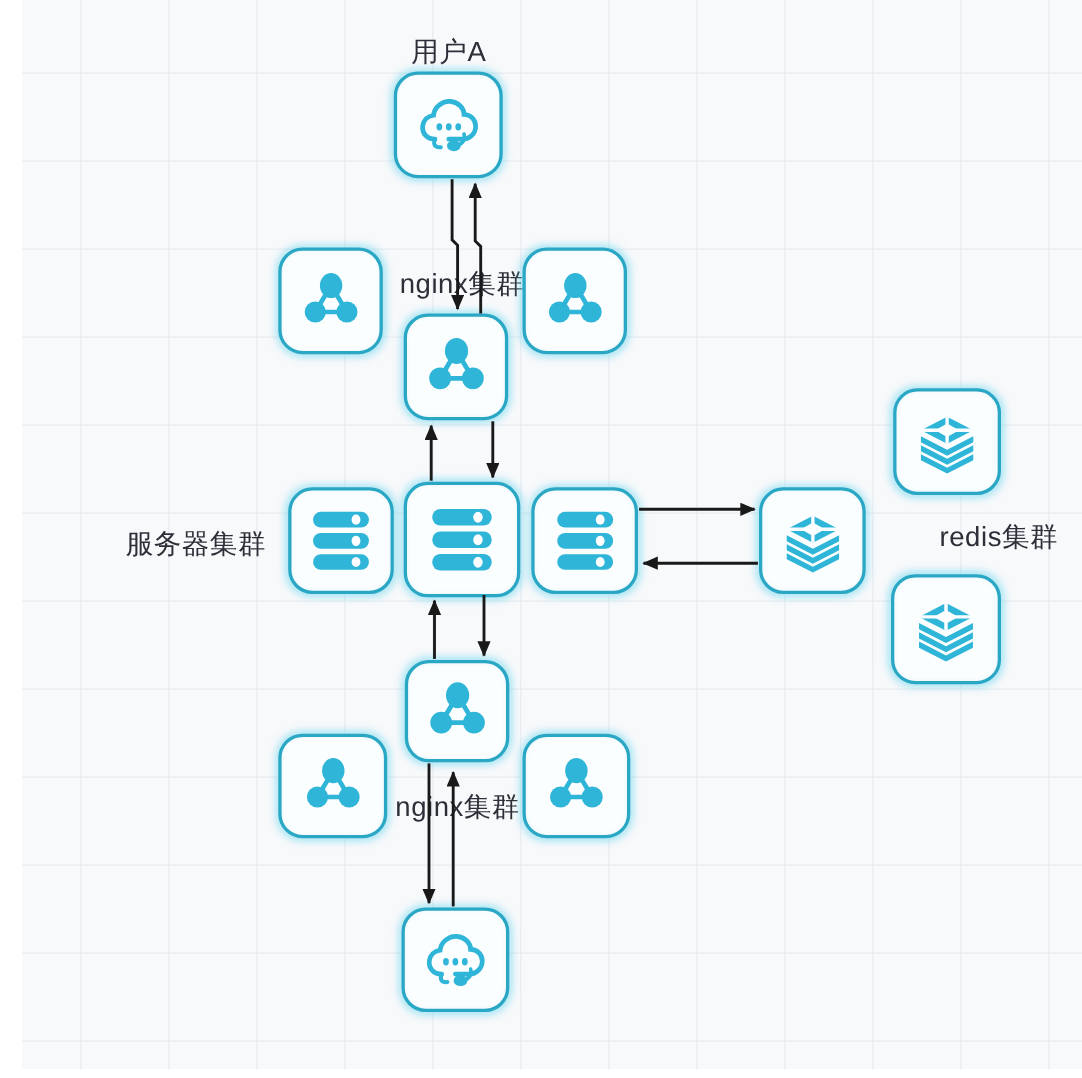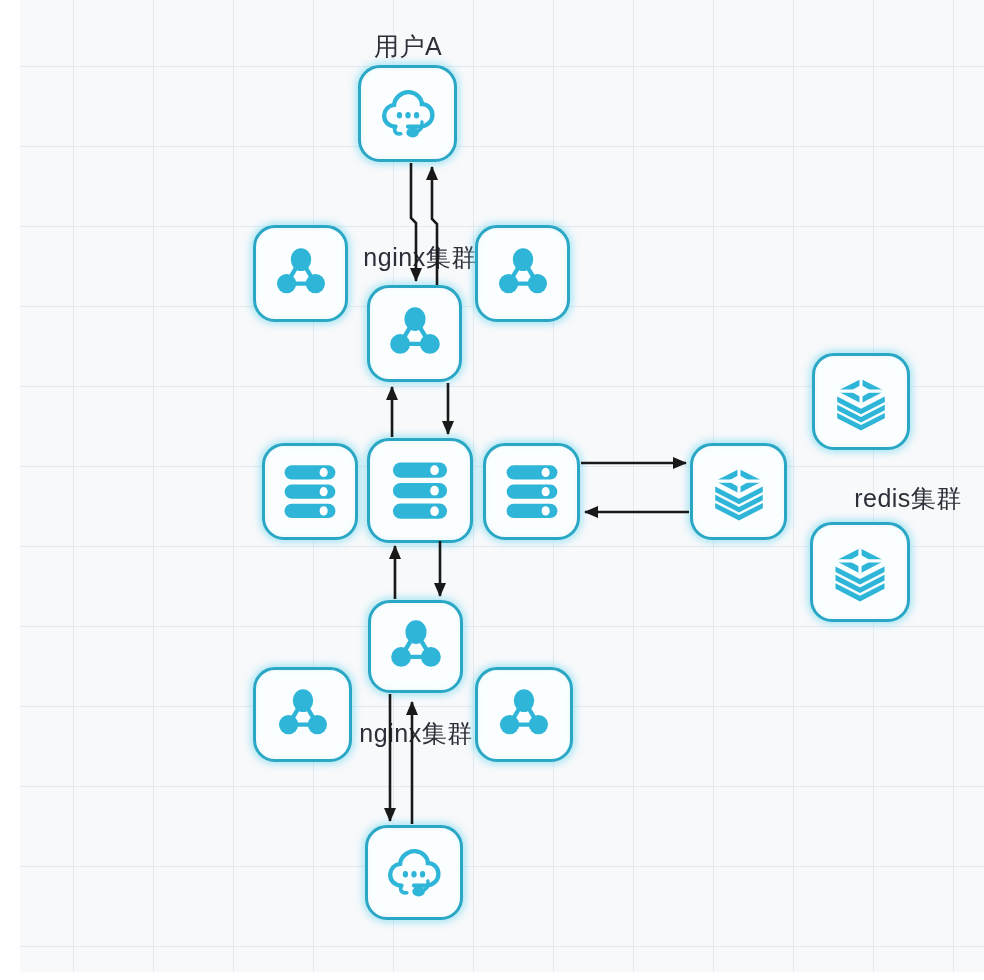--- a/index.html
+++ b/index.html
@@ -89,21 +89,22 @@
       <polygon points="15,54 50,72 85,54 85,62 50,80 15,62" fill="var(--icon-fill)"></polygon>
       <polygon points="15,66 50,84 85,66 85,74 50,92 15,74" fill="var(--icon-fill)"></polygon>
     </symbol>
   </defs>
 </svg>
 
 <div class="canvas">
 
   <div class="dlabel" style="left:328px;top:30px;width:120px;">用户A</div>
   <div class="dlabel" style="left:340px;top:241px;width:120px;">nginx集群</div>
-  <div class="dlabel" style="left:818px;top:482px;width:140px;">redis集群</div>
+  <div class="dlabel" style="left:90px;top:478px;width:136px;">服务器集群</div>
+  <div class="dlabel" style="left:818px;top:471px;width:140px;">redis集群</div>
   <div class="dlabel" style="left:336px;top:717px;width:120px;">nginx集群</div>
 
   <div class="node" style="left:338px;top:65px;width:99px;height:97px;">
     <svg width="66" height="66">
         <use href="#icon-user"></use>
       </svg>
   </div>
 
   <div class="node" style="left:233px;top:225px;width:95px;height:97px;">
     <svg width="60" height="60">

